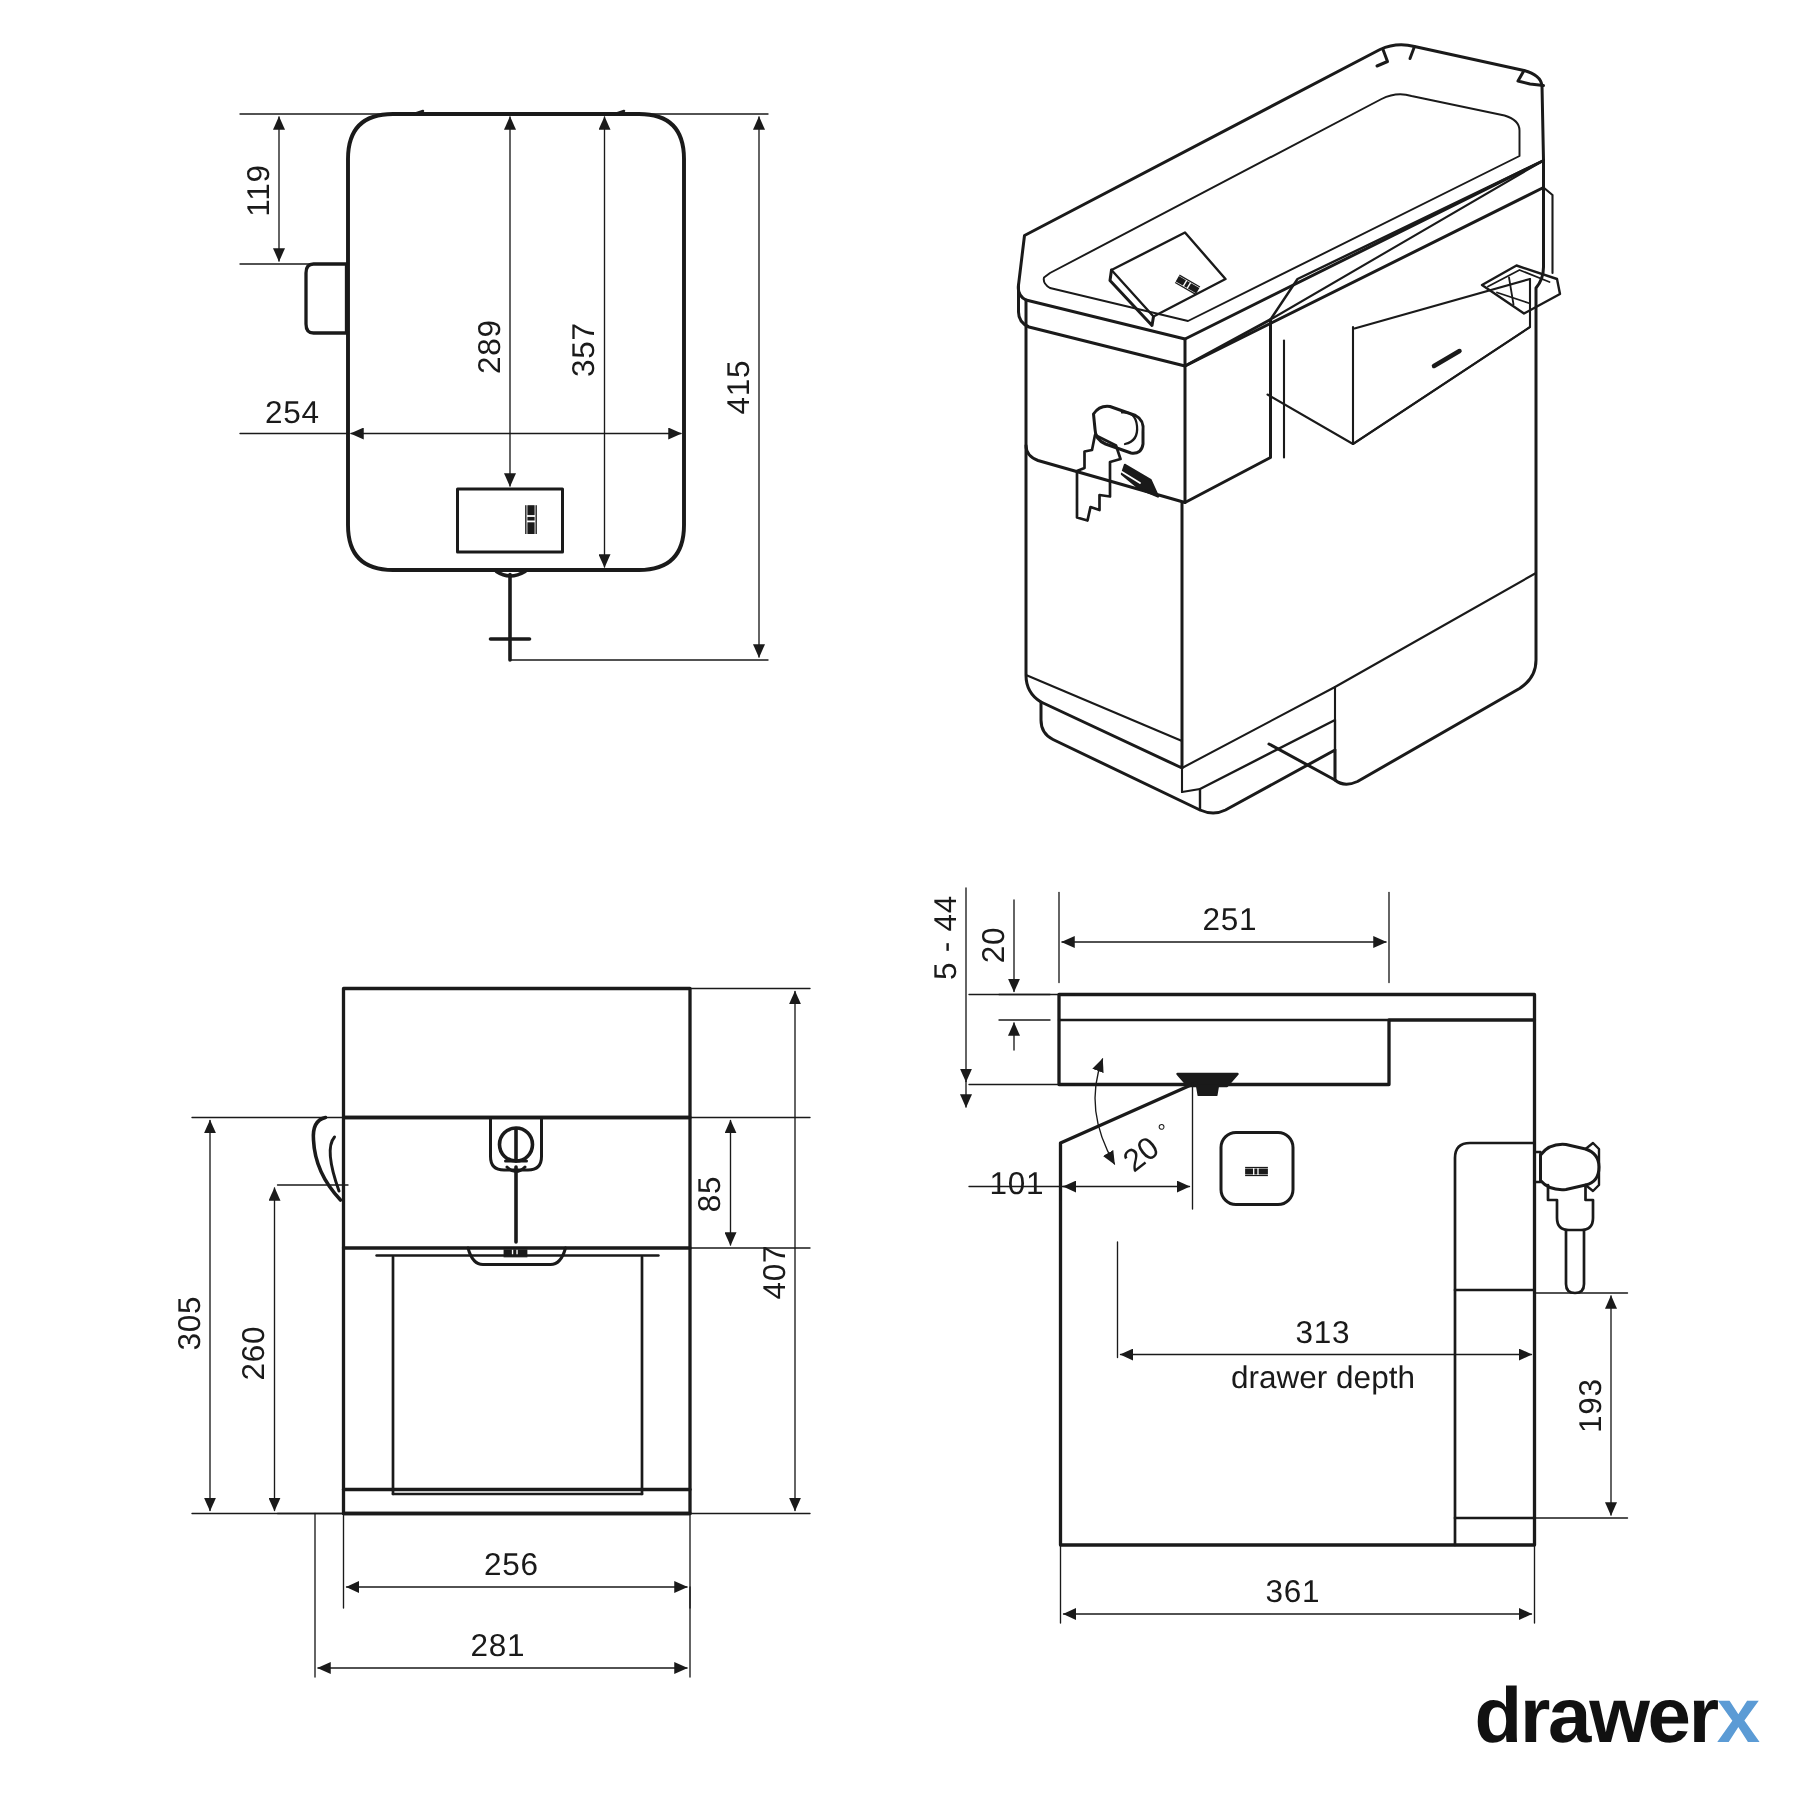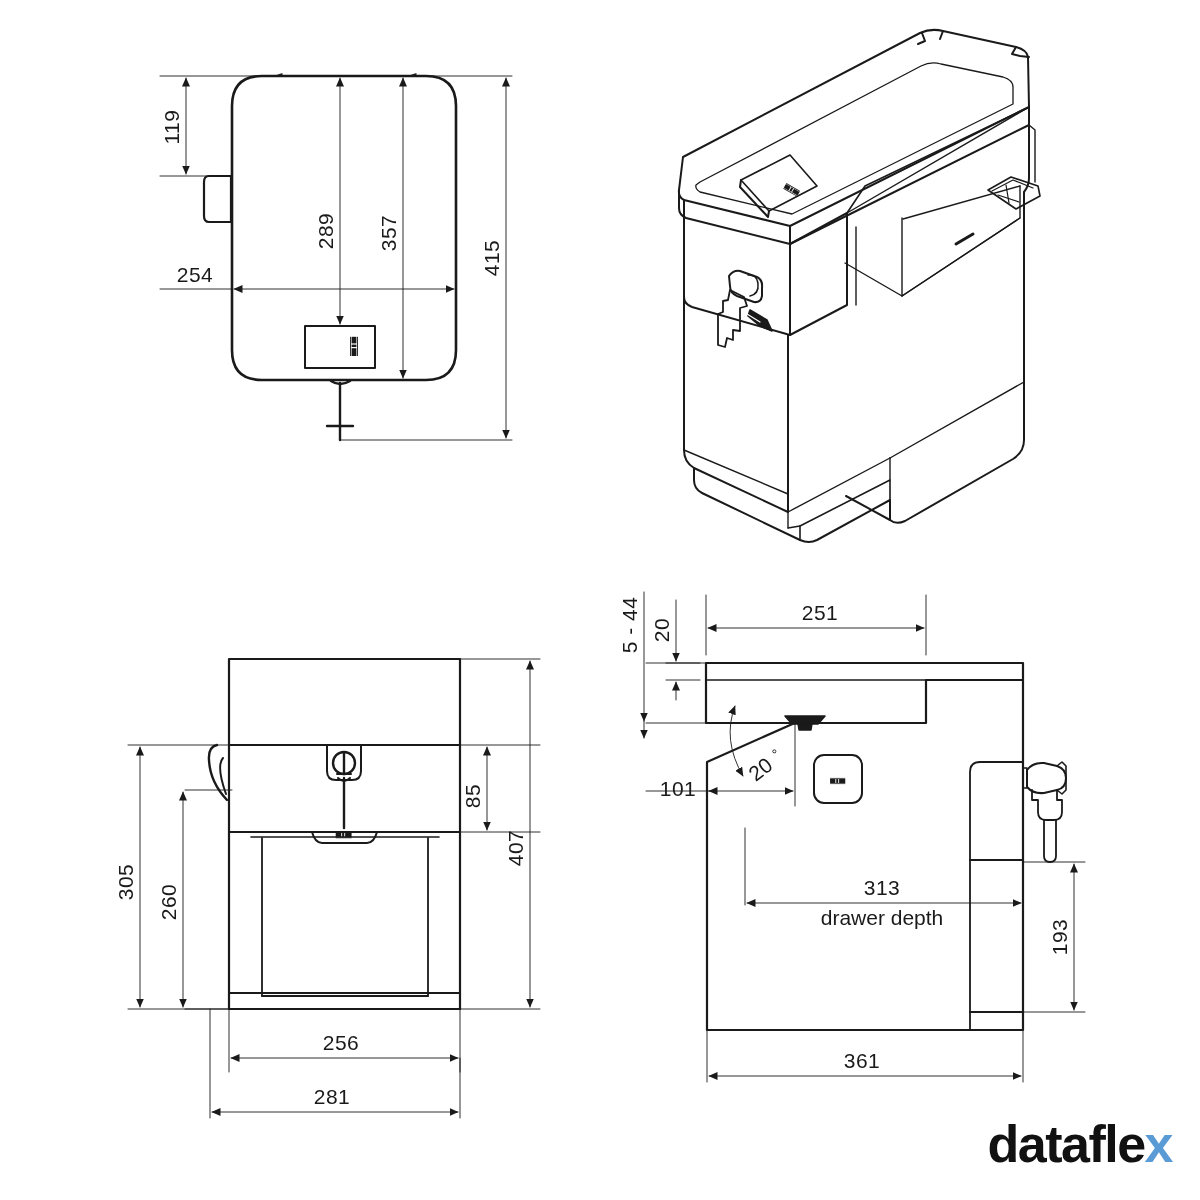--- a/index.html
+++ b/index.html
@@ -401,15 +401,15 @@
     <text class="dim-text" x="1067" y="937" transform="rotate(-90 1067 937)" text-anchor="middle" stroke="none">193</text>
 
     <text class="dim-text" x="862" y="1068" text-anchor="middle" stroke="none">361</text>
   </g>
 
   </g>
 </svg>
 </div>
 
 <div class="logo-wrap">
-  <span class="logo-dark">datafle</span>
+  <span class="logo-dark">drawer</span>
   <span class="logo-accent">x</span>
 </div>
 
 </body></html>

